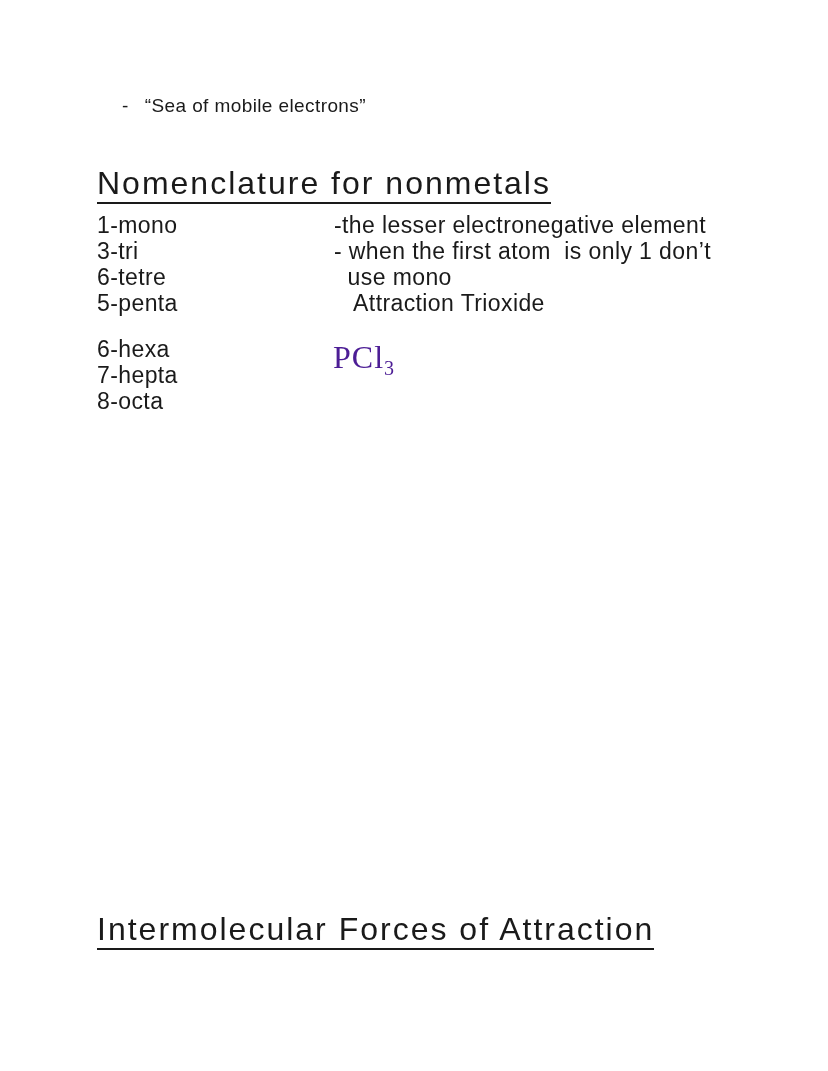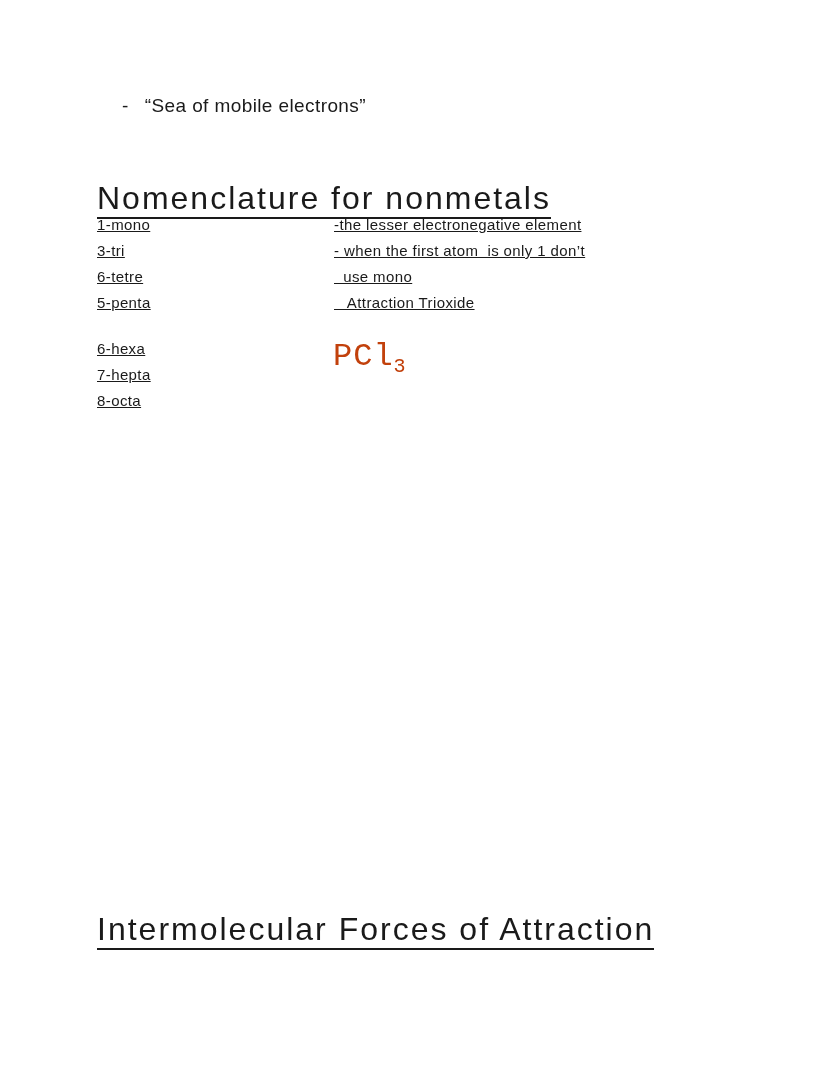--- a/index.html
+++ b/index.html
@@ -36,33 +36,32 @@
     font-size: 32px;
     line-height: 1;
     letter-spacing: 2px;
     white-space: nowrap;
   }
   .heading .underlined {
     display: inline-block;
     padding-bottom: 3px;
     border-bottom: 2.5px solid #1a1a1a;
   }
-  .heading-1 { top: 182px; }
+  .heading-1 { top: 167px; }
   .heading-2 { top: 913px; }
 
   
   .prefix-list {
     position: absolute;
     left: 97px;
     top: 212px;
     width: 640px;
-    font-size: 15px;
+    font-size: 23px;
     line-height: 26px;
     letter-spacing: 0.4px;
-    text-decoration: underline;
   }
   .prefix-row {
     display: flex;
     height: 26px;
   }
   .prefix-cell {
     width: 198px;
     flex: 0 0 198px;
     white-space: pre;
   }
@@ -72,25 +71,25 @@
   }
   .formula-spacer {
     height: 20px;
   }
 
   
   .formula {
     position: absolute;
     left: 333px;
     top: 341px;
-    font-family: Liberation Mono, monospace;
+    font-family: Liberation Serif, serif;
     font-size: 32px;
     line-height: 1;
     letter-spacing: 1px;
-    color: #c2410c;
+    color: #4c1d95;
   }
   .formula .sub {
     position: relative;
     top: 7px;
     font-size: 20px;
     letter-spacing: 0;
   }
 </style>
 </head>
 <body>

